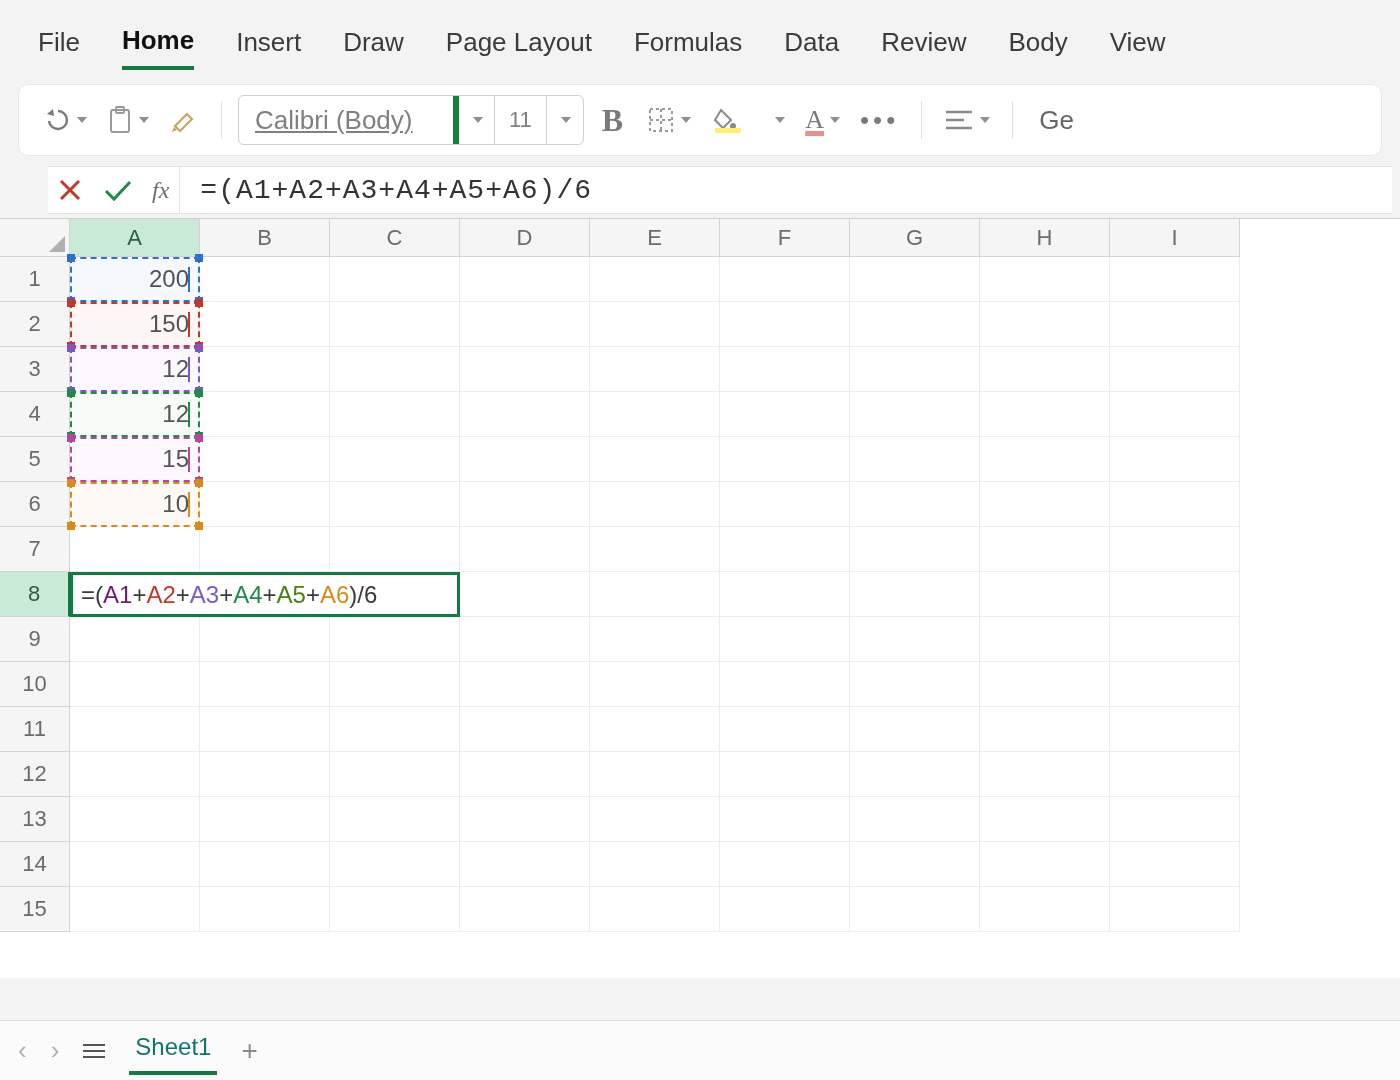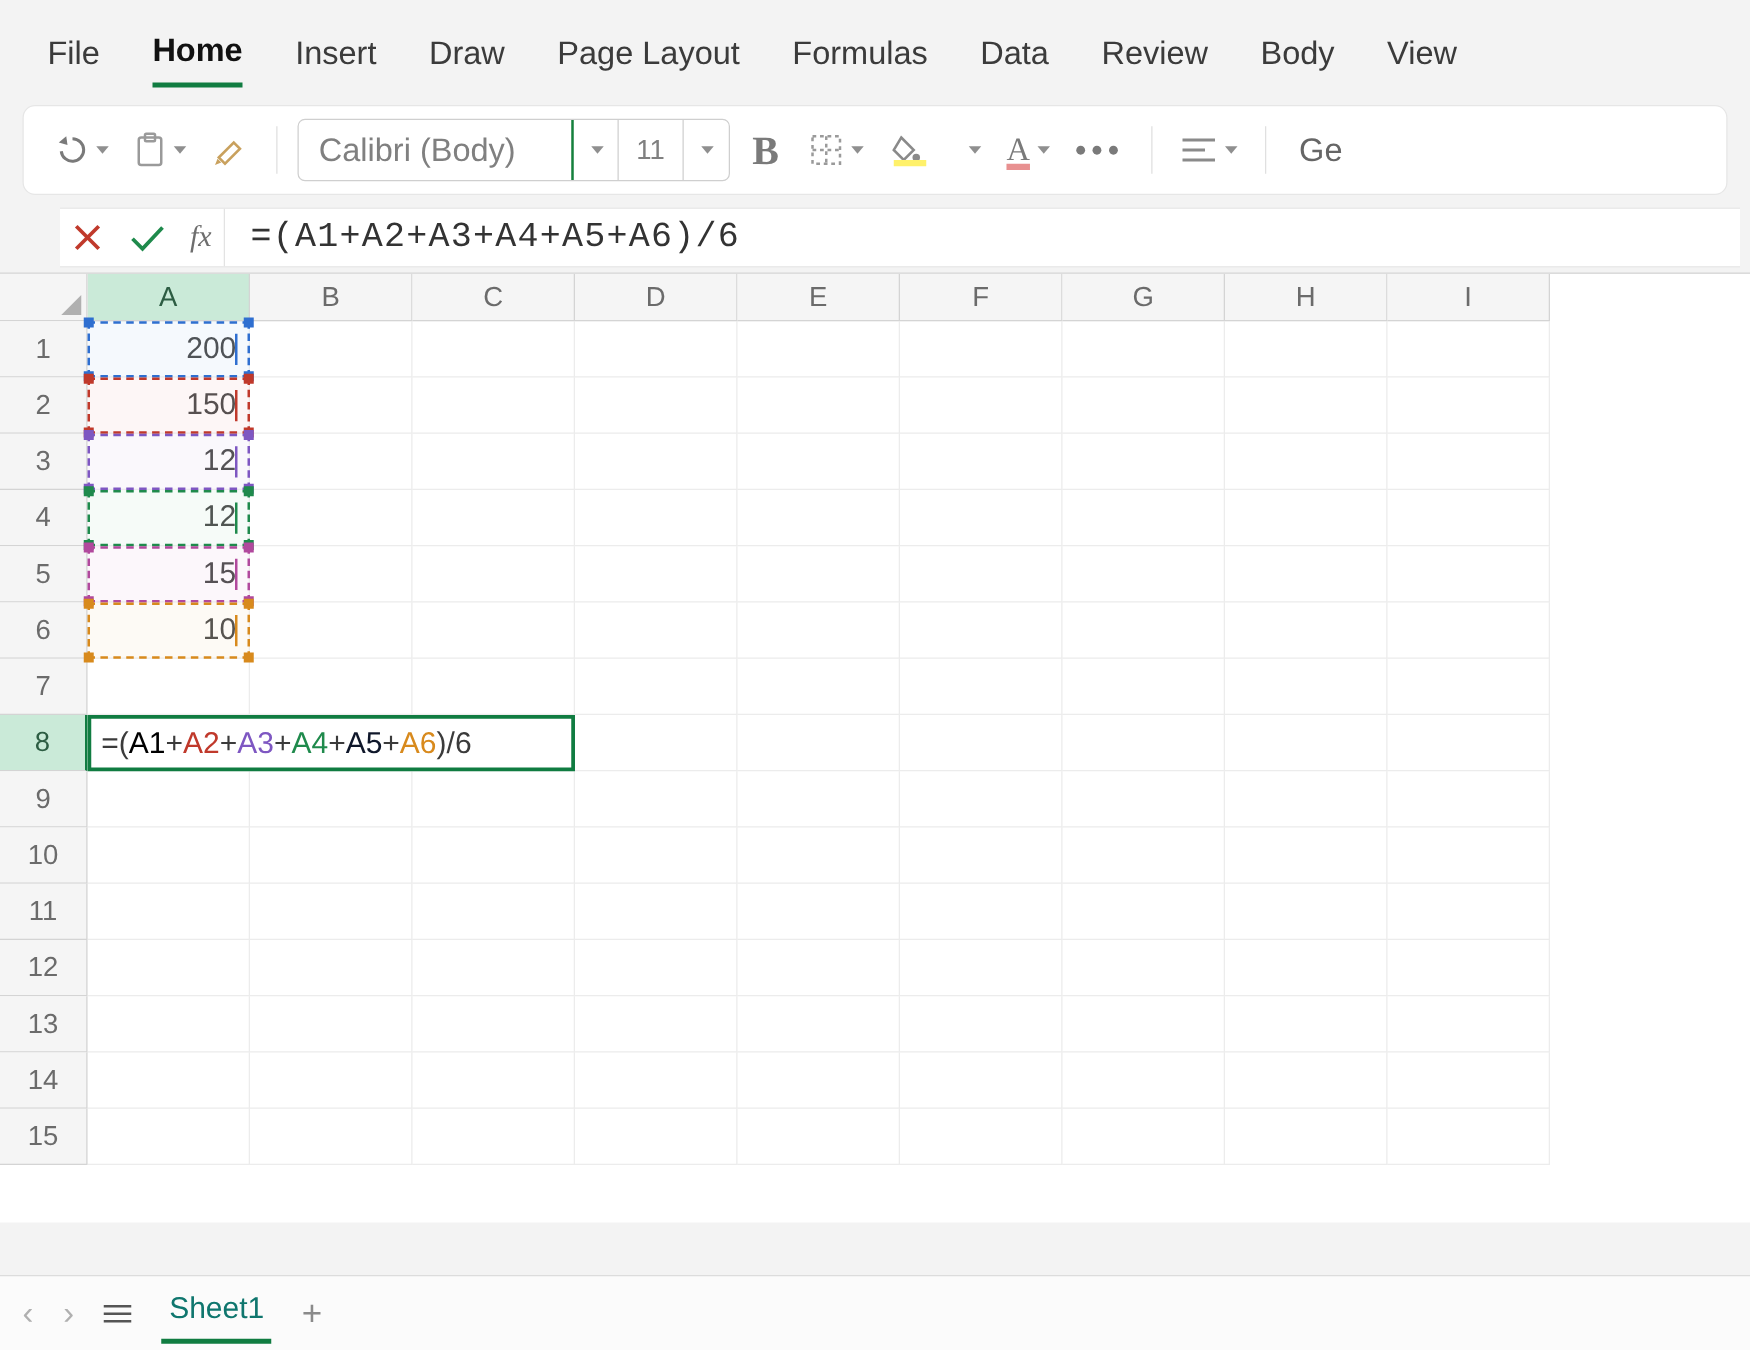--- a/index.html
+++ b/index.html
@@ -79,21 +79,22 @@
     border-radius: 6px;
     overflow: hidden;
     height: 50px;
   }
   .font-name {
     display:flex; align-items:center;
     padding: 0 16px;
     font-size: 26px;
     color: #808080;
     min-width: 220px;
-    border-right: 2px solid #15803d;
+    border-right: 6px solid #15803d;
+    text-decoration: underline;
   }
   .font-drop {
     display:flex; align-items:center; justify-content:center;
     width: 36px; border-right: 1px solid #cfcfcf;
   }
   .font-size {
     display:flex; align-items:center;
     padding: 0 14px; font-size: 22px; color:#808080;
     border-right: 1px solid #cfcfcf;
   }
@@ -594,29 +595,29 @@
         <div class="cell"></div>
         <div class="cell"></div>
         <div class="cell"></div>
         <div class="cell"></div>
         <div class="cell"></div>
       </div>
     </div>
 
   <div class="edit-box" id="edit-box" style="left: 70px; top: 353px; width: 390px; height: 45px;">
       <span class="tok" style="color:#3b3b3b">=(</span>
-      <span class="tok" style="color:#000000">A1</span>
+      <span class="tok" style="color:#701a75">A1</span>
       <span class="tok" style="color:#3b3b3b">+</span>
       <span class="tok" style="color:#c0392b">A2</span>
       <span class="tok" style="color:#3b3b3b">+</span>
       <span class="tok" style="color:#7e57c2">A3</span>
       <span class="tok" style="color:#3b3b3b">+</span>
       <span class="tok" style="color:#1f8a4c">A4</span>
       <span class="tok" style="color:#3b3b3b">+</span>
-      <span class="tok" style="color:#0f172a">A5</span>
+      <span class="tok" style="color:#4d7c0f">A5</span>
       <span class="tok" style="color:#3b3b3b">+</span>
       <span class="tok" style="color:#d88a1d">A6</span>
       <span class="tok" style="color:#3b3b3b">)/6</span>
     </div>
 <div id="ref-overlays" style="position: absolute; left: 0px; top: 0px;">
       <div class="ref-cell" style="top: 38px;">
         <div class="fill" style="background:#d9e6f7"></div>
         <div class="bd-t" style="border-color:#2f6fd0"></div>
         <div class="bd-b" style="border-color:#2f6fd0"></div>
         <div class="bd-l" style="border-color:#2f6fd0"></div>

